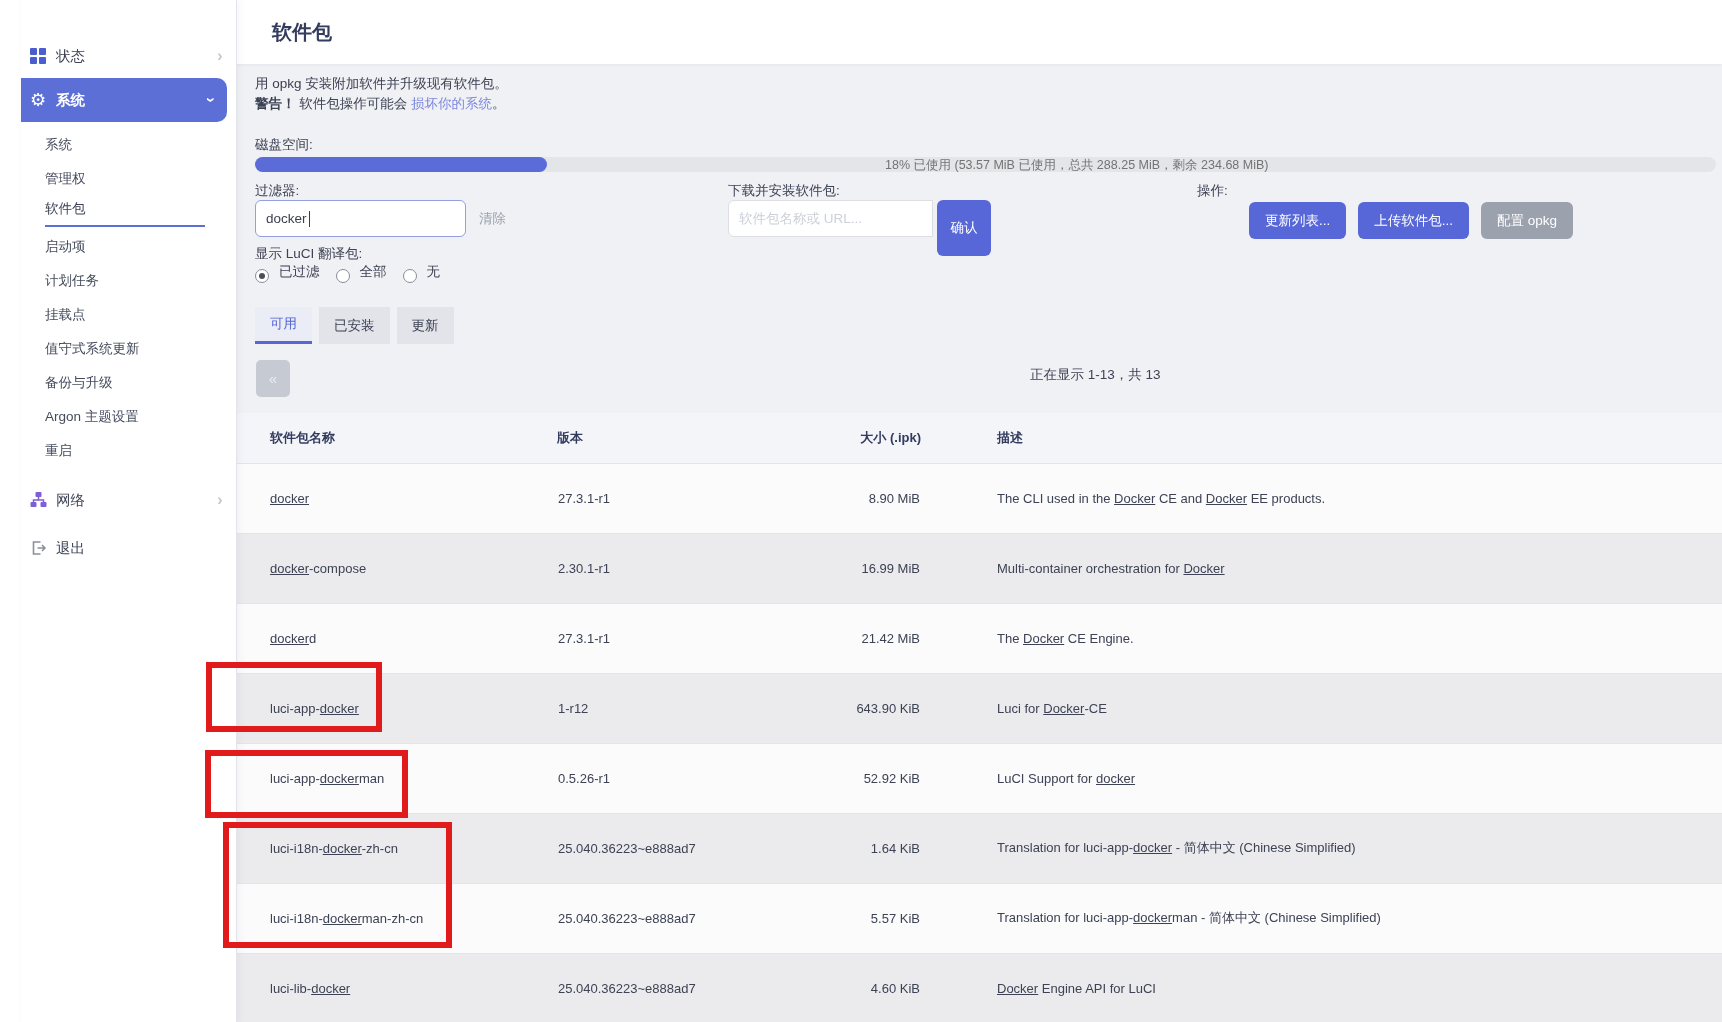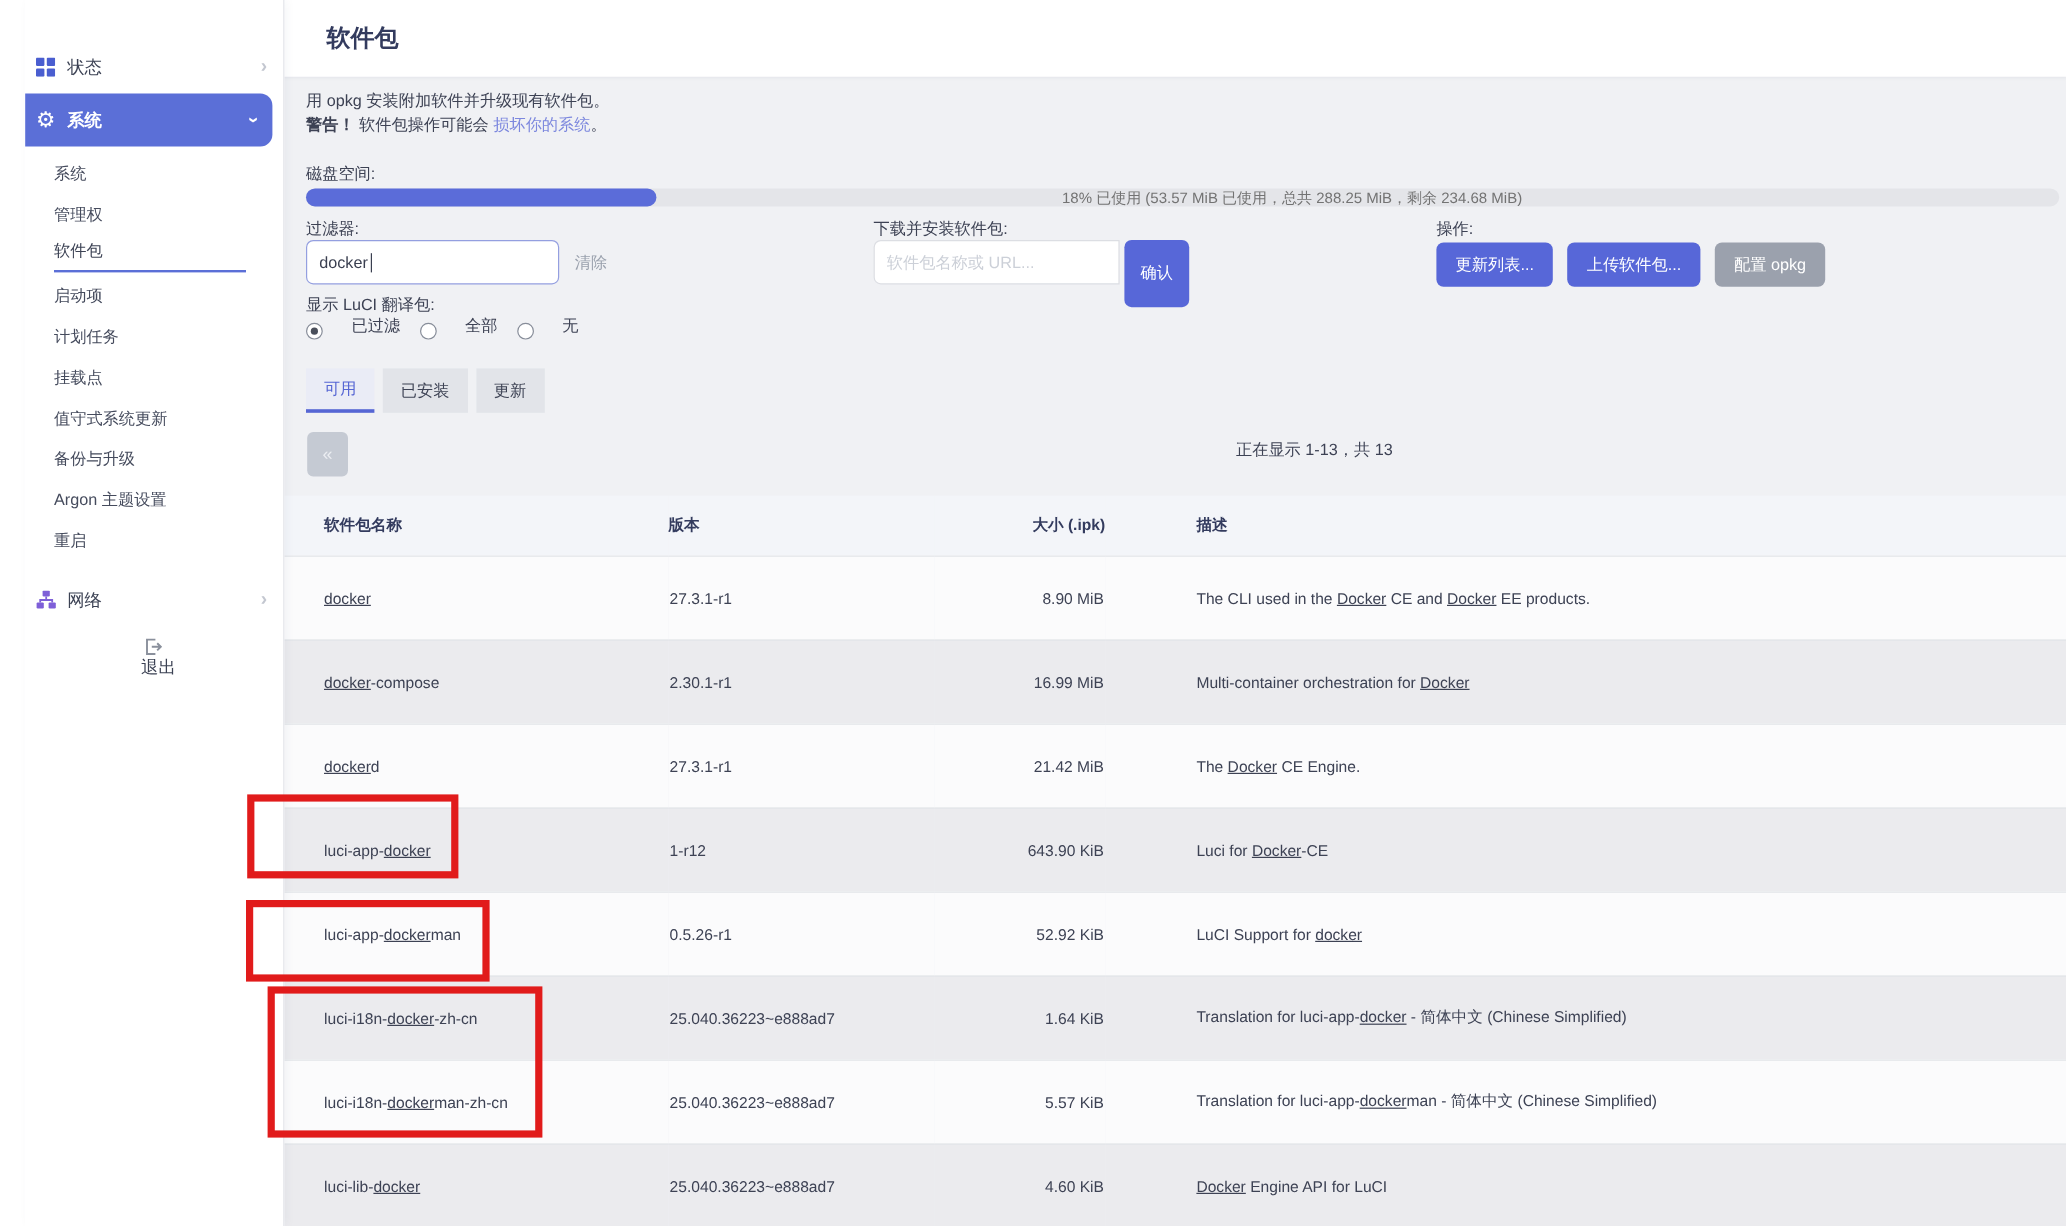--- a/index.html
+++ b/index.html
@@ -25,21 +25,21 @@
   .gear-glyph{color:#ffffff;font-size:18px;line-height:18px;}
   .chev{color:#c3c7d0;font-size:16px;font-weight:bold;width:12px;text-align:center;}
   .chev.down{color:#ffffff;transform:rotate(90deg);}
   .s-sub{height:34px;display:flex;align-items:center;padding-left:24px;font-size:13.5px;color:#454b5d;cursor:pointer;}
   .s-sub .lbl{padding:0;}
   .s-sub.active .lbl{
     display:inline-block;width:160px;border-bottom:2px solid #5b6fd7;padding-bottom:7px;color:#3c4254;
   }
   .s-subs{margin-top:6px;}
   .s-group.gap1{margin-top:14px;}
-  .s-group.gap2{margin-top:12px;flex-direction:column;}
+  .s-group.gap2{margin-top:12px;}
   
   .content{position:absolute;left:216px;top:0;width:1506px;height:1022px;background:#f0f1f4;z-index:1;}
   .topbar{
     position:absolute;left:0;top:0;right:0;height:64px;background:#ffffff;
     border-radius:0 0 0 14px;box-shadow:0 1px 3px rgba(40,50,90,.06);
   }
   .topbar .notch{position:absolute;left:0;top:0;width:7px;height:34px;background:#5b6fd7;}
   .page-title{position:absolute;left:56px;top:0;line-height:64px;font-size:20px;font-weight:bold;color:#333b5e;}
   .abs{position:absolute;}
   .intro{left:39px;top:74px;font-size:13.5px;line-height:20px;color:#3d4254;}
@@ -64,25 +64,25 @@
   }
   .dl-input::placeholder{color:#ccd0d8;}
   .btn{
     border:none;border-radius:6px;color:#ffffff;font-size:13.5px;cursor:pointer;
     font-family:"Liberation Sans","DejaVu Sans",sans-serif;
   }
   .btn.primary{background:#5767d8;}
   .btn.muted{background:#9ba1ad;}
   .confirm-btn{left:721px;top:200px;width:54px;height:56px;border-radius:6px;}
   .actions-label{left:981px;top:182px;}
-  .action-row{left:981px;top:202px;display:flex;gap:12px;}
+  .action-row{left:1033px;top:202px;display:flex;gap:12px;}
   .action-row .btn{height:37px;padding:0 16px;}
   .trans-label{left:39px;top:245px;}
   .radio-row{left:39px;top:263px;display:flex;align-items:flex-start;gap:16px;}
-  .radio-item{display:flex;align-items:flex-start;gap:24px;cursor:pointer;}
+  .radio-item{display:flex;align-items:flex-start;gap:10px;cursor:pointer;}
   .radio-dot{
     width:14px;height:14px;border:1.5px solid #878d99;border-radius:50%;box-sizing:border-box;
     margin-top:6px;background:#ffffff;position:relative;
   }
   .radio-dot.sel::after{
     content:"";position:absolute;left:2.5px;top:2.5px;width:6px;height:6px;border-radius:50%;background:#4a4f5b;
   }
   .radio-item .lbl{font-size:13.5px;color:#3d4254;}
   .tabs{left:39px;top:307px;display:flex;gap:7px;}
   .tab{

